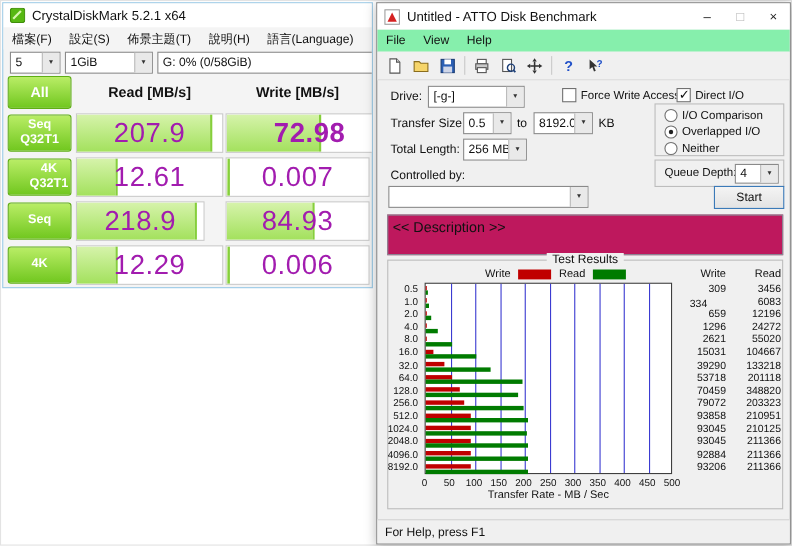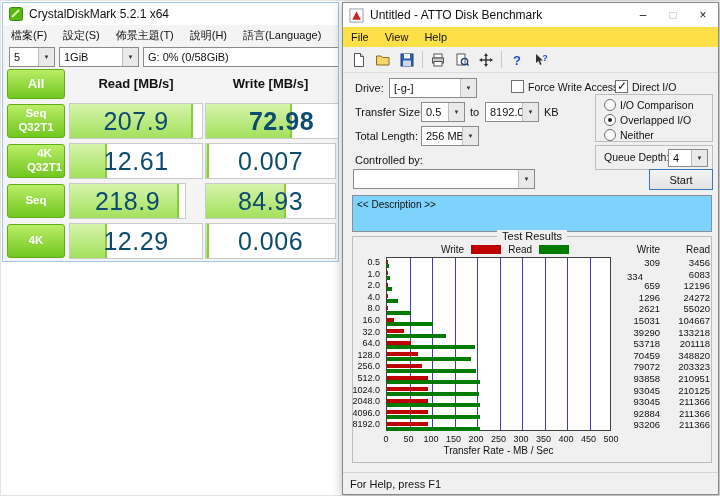--- a/index.html
+++ b/index.html
@@ -11,39 +11,39 @@
   .atto{left:341px;top:1px;width:377px;height:493px;background:#f0f0f0;border:1px solid #898989;box-shadow:0 2px 10px rgba(0,0,0,.28)}
   .titlebar{position:absolute;left:0;right:0;top:0;background:#fff;display:flex;align-items:center;padding-left:6px}
   .cdm .titlebar{height:22px}
   .atto .titlebar{height:24px}
   .titlebar .title{font-size:12px;color:#111;margin-left:6px;white-space:nowrap}
   .capbtns{margin-left:auto;display:flex;height:100%}
   .capbtn{width:30px;height:100%;display:flex;align-items:center;justify-content:center;font-size:12px;color:#222}
   .capbtn.max{color:#b4b4b4}
   .menubar{position:absolute;left:0;right:0;display:flex;align-items:center;font-size:11px}
   .cdm .menubar{top:22px;height:20px;background:#f4f4f4}
-  .atto .menubar{top:24px;height:20px;background:#fde047}
+  .atto .menubar{top:24px;height:20px;background:#86efac}
   .menu-item{padding:3px 8px;color:#111;white-space:nowrap}
   .toolbar{position:absolute;left:0;right:0;top:44px;height:26px;display:flex;align-items:center;padding-left:4px;border-bottom:1px solid #dcdcdc;background:#f0f0f0}
   .tbtn{width:24px;height:22px;display:flex;align-items:center;justify-content:center}
   .tsep{width:1px;height:17px;background:#c9c9c9;margin:0 3px}
   .combo{position:absolute;height:20px;background:#fff;border:1px solid #8a8a8a;display:flex;align-items:center;font-size:11px;color:#111}
   .combo .combo-text{flex:1;padding-left:4px;white-space:nowrap;overflow:hidden}
   .combo .combo-arrow{width:16px;align-self:stretch;background:#e9e9e9;border-left:1px solid #bcbcbc;display:flex;align-items:center;justify-content:center;font-size:6px;color:#333}
   .lbl{position:absolute;font-size:11px;color:#111;white-space:nowrap}
   .lbl.small{font-size:10.5px}
   .check{position:absolute;display:flex;align-items:center;font-size:10.5px;color:#111;white-space:nowrap}
   .check .box{width:13px;height:13px;background:#fff;border:1px solid #707070;margin-right:4px;position:relative;flex:0 0 13px}
   .check.checked .box::after{content:"✓";position:absolute;left:1px;top:-2px;font-size:12px;color:#111}
   .groupbox{position:absolute;border:1px solid #bdbdbd}
   .radio-row{display:flex;align-items:center;font-size:10.5px;color:#111;height:14px;margin:1px 0 0 8px;white-space:nowrap}
   .rdot{width:12px;height:12px;border:1px solid #707070;border-radius:50%;background:#fff;margin-right:4px;position:relative;flex:0 0 12px}
   .rdot.sel::after{content:"";position:absolute;left:3px;top:3px;width:4px;height:4px;border-radius:50%;background:#222}
   .win-btn{position:absolute;background:linear-gradient(#f4f4f4,#e3e3e3);border:1px solid #3b7ab8;font-size:11px;color:#111;display:flex;align-items:center;justify-content:center}
-  .desc-box{position:absolute;background:#7dd3fc;border:1px solid #888f98;font-size:10px;color:#111;padding:3px 4px}
+  .desc-box{position:absolute;background:#be185d;border:1px solid #888f98;font-size:13px;color:#111;padding:3px 4px}
   .group-title{position:absolute;top:-7px;left:50%;transform:translateX(-50%);background:#f0f0f0;padding:0 5px;font-size:11px;color:#111;white-space:nowrap}
   .legend{position:absolute;left:88px;top:7px;display:flex;align-items:center;gap:7px;font-size:10px;color:#111}
   .swatch{width:30px;height:9px;display:inline-block}
   .col-header{position:absolute;top:7px;text-align:right;font-size:10px;color:#111}
   .ylabels{position:absolute;left:0;top:20px;width:30px;height:174px}
   .ylabel{position:absolute;right:3px;width:28px;text-align:right;font-size:9px;color:#111}
   .plot{position:absolute;left:33px;top:20px;width:225px;height:174px;background:#fff;border:1px solid #3f3f3f}
   .gridline{position:absolute;top:0;bottom:0;width:1px;background:#3b3bd1}
   .hbar{position:absolute;left:0;height:4px}
   .vals{position:absolute;top:20px}
@@ -53,21 +53,21 @@
   .xlabel{position:absolute;left:33px;top:208px;width:225px;text-align:center;font-size:10px;color:#111}
   .statusbar{position:absolute;left:0;right:0;bottom:0;height:22px;background:#f0f0f0;border-top:1px solid #d4d4d4;display:flex;align-items:center;padding-left:7px;font-size:11px;color:#111}
   
   .cdm-controls{position:absolute;left:0;top:42px;right:0;height:24px}
   .cdm-grid{position:absolute;left:0;top:64px;right:0;bottom:0}
   .cdm-btn{position:absolute;background:linear-gradient(180deg,#b9ed66,#71c71f);border:1px solid #5fae14;border-radius:3px;color:#fff;font-weight:bold;font-size:11.5px;display:flex;align-items:center;justify-content:center;text-align:center;line-height:1.2;padding:0 3px}
   .cdm-btn.all{font-size:13px}
   .cdm-header{position:absolute;top:0;height:34px;line-height:34px;text-align:center;font-weight:bold;font-size:13px;color:#111}
   .cdm-cell{position:absolute;background:#fff;border:1px solid #cacaca;overflow:hidden}
   .cdm-fill{position:absolute;left:0;top:0;bottom:0;background:linear-gradient(180deg,#d6f3ab,#a3e15d);border-right:2px solid #86cf3b}
-  .cdm-num{position:absolute;inset:0;display:flex;align-items:center;justify-content:center;font-size:25px;color:#0c4a6e;letter-spacing:.5px}
+  .cdm-num{position:absolute;inset:0;display:flex;align-items:center;justify-content:center;font-size:25px;color:#a21caf;letter-spacing:.5px}
 </style>
 </head>
 <body>
 
 <div class="desktop">
 
   <div class="window cdm">
     <div class="titlebar">
       <svg width="14" height="14" viewBox="0 0 14 14">
         <rect x="0.5" y="0.5" width="13" height="13" rx="2" fill="#57b812" stroke="#3f8d0a"></rect>

